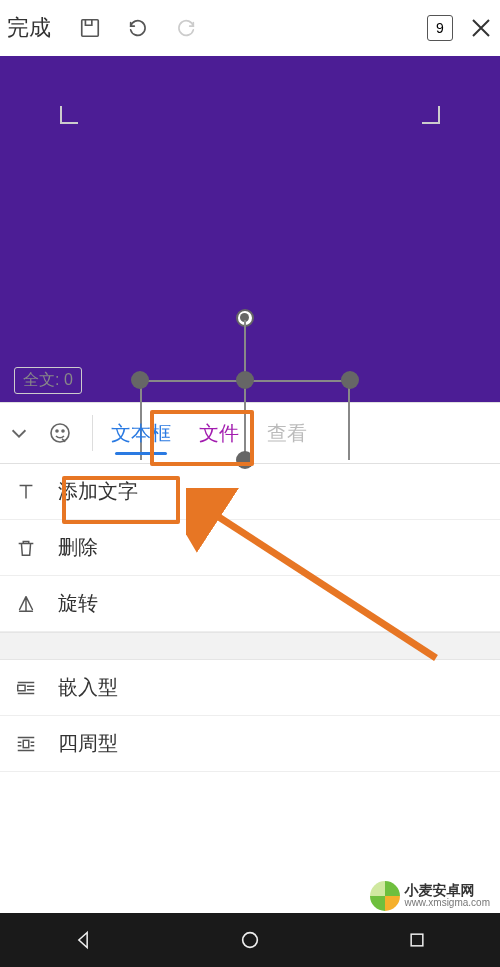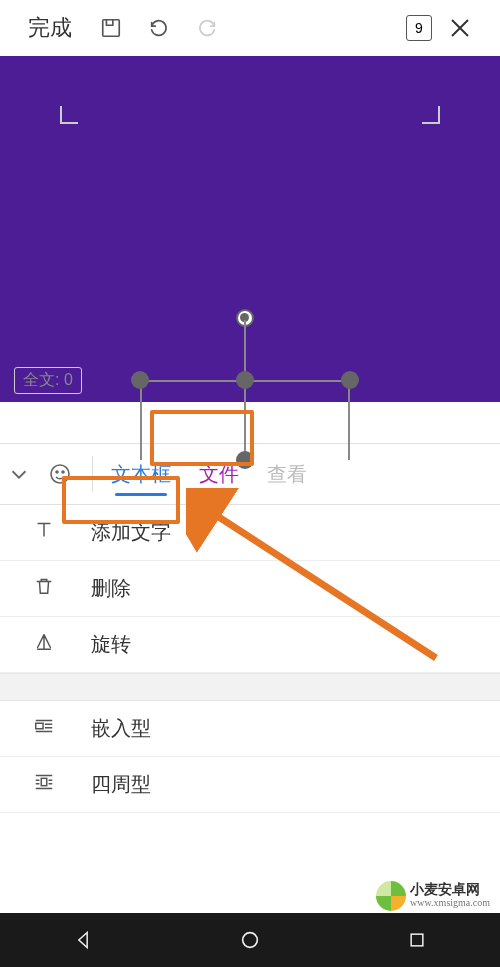--- a/index.html
+++ b/index.html
@@ -9,21 +9,21 @@
     font-family: -apple-system, "PingFang SC", "Microsoft YaHei", sans-serif;
     background: #fff;
     position: relative;
     overflow: hidden;
   }
   
   .top-bar {
     display: flex;
     align-items: center;
     height: 56px;
-    padding: 0 28px;
+    padding: 0 7px;
     background: #fff;
   }
   .top-bar .done {
     font-size: 22px;
     color: #333;
     margin-right: 20px;
   }
   .top-bar .tb-icon {
     width: 38px;
     height: 38px;
@@ -89,21 +89,20 @@
     padding:2px 8px; font-size:16px; color:#888;
   }
 
   
   .tab-strip {
     display:flex; align-items:center; height:62px;
     border-top:1px solid #e0e0e0;
     border-bottom:1px solid #e0e0e0;
     padding:0 8px;
     background:#fff;
-    margin-top:41px;
   }
   .tab-strip .chev { width:40px; text-align:center; color:#666; }
   .tab-strip .face { width:40px; text-align:center; color:#666; }
   .tab-strip .sep  { width:1px; height:36px; background:#ddd; margin:0 4px; }
   .tab-strip .tab {
     padding:8px 14px; font-size:20px; color:#a21caf;
     position:relative;
   }
   .tab-strip .tab.active { color:#2a7ae2; }
   .tab-strip .tab.active:after {
@@ -117,24 +116,24 @@
     border:4px solid #e77624;
     border-radius:2px;
     pointer-events:none;
   }
   .hb-tab { top:410px; left:150px; width:104px; height:56px; }
   .hb-add { top:476px; left:62px;  width:118px; height:48px; }
 
   
   .menu-list { background:#fff; }
   .menu-item {
-    display:flex; align-items:flex-start;
-    padding:14px 28px;
+    display:flex; align-items:center;
+    padding:14px 10px;
     border-bottom:1px solid #eee;
-    font-size:20px; color:#333;gap:15px;
+    font-size:20px; color:#333;
   }
   .menu-item .mi-icon {
     width:32px; display:flex; justify-content:center;
     color:#555; margin-right:16px;
   }
   .section-gap {
     height:28px;
     background:#f2f2f2;
     border-top:1px solid #e5e5e5;
     border-bottom:1px solid #e5e5e5;
@@ -156,21 +155,20 @@
     display:flex; align-items:center; justify-content:space-around;
     color:#eee;
   }
 
   
   .watermark {
     position:absolute; right:6px; bottom:54px;
     display:flex; align-items:center;
     background:rgba(255,255,255,0.85);
     padding:2px 4px;
-    font-family:Liberation Serif, serif;
   }
   .watermark .wm-logo {
     width:30px; height:30px; border-radius:50%;
     background: conic-gradient(#6fbf3e 0 90deg,#f5b02c 90deg 180deg,#6fbf3e 180deg 270deg,#d0e8a0 270deg 360deg);
   }
   .watermark .wm-text { display:flex; flex-direction:column; line-height:1.05; margin-left:4px; }
   .watermark .wm-cn { font-size:14px; color:#333; font-weight:600; }
   .watermark .wm-en { font-size:10px; color:#777; }
 </style>
 </head>

